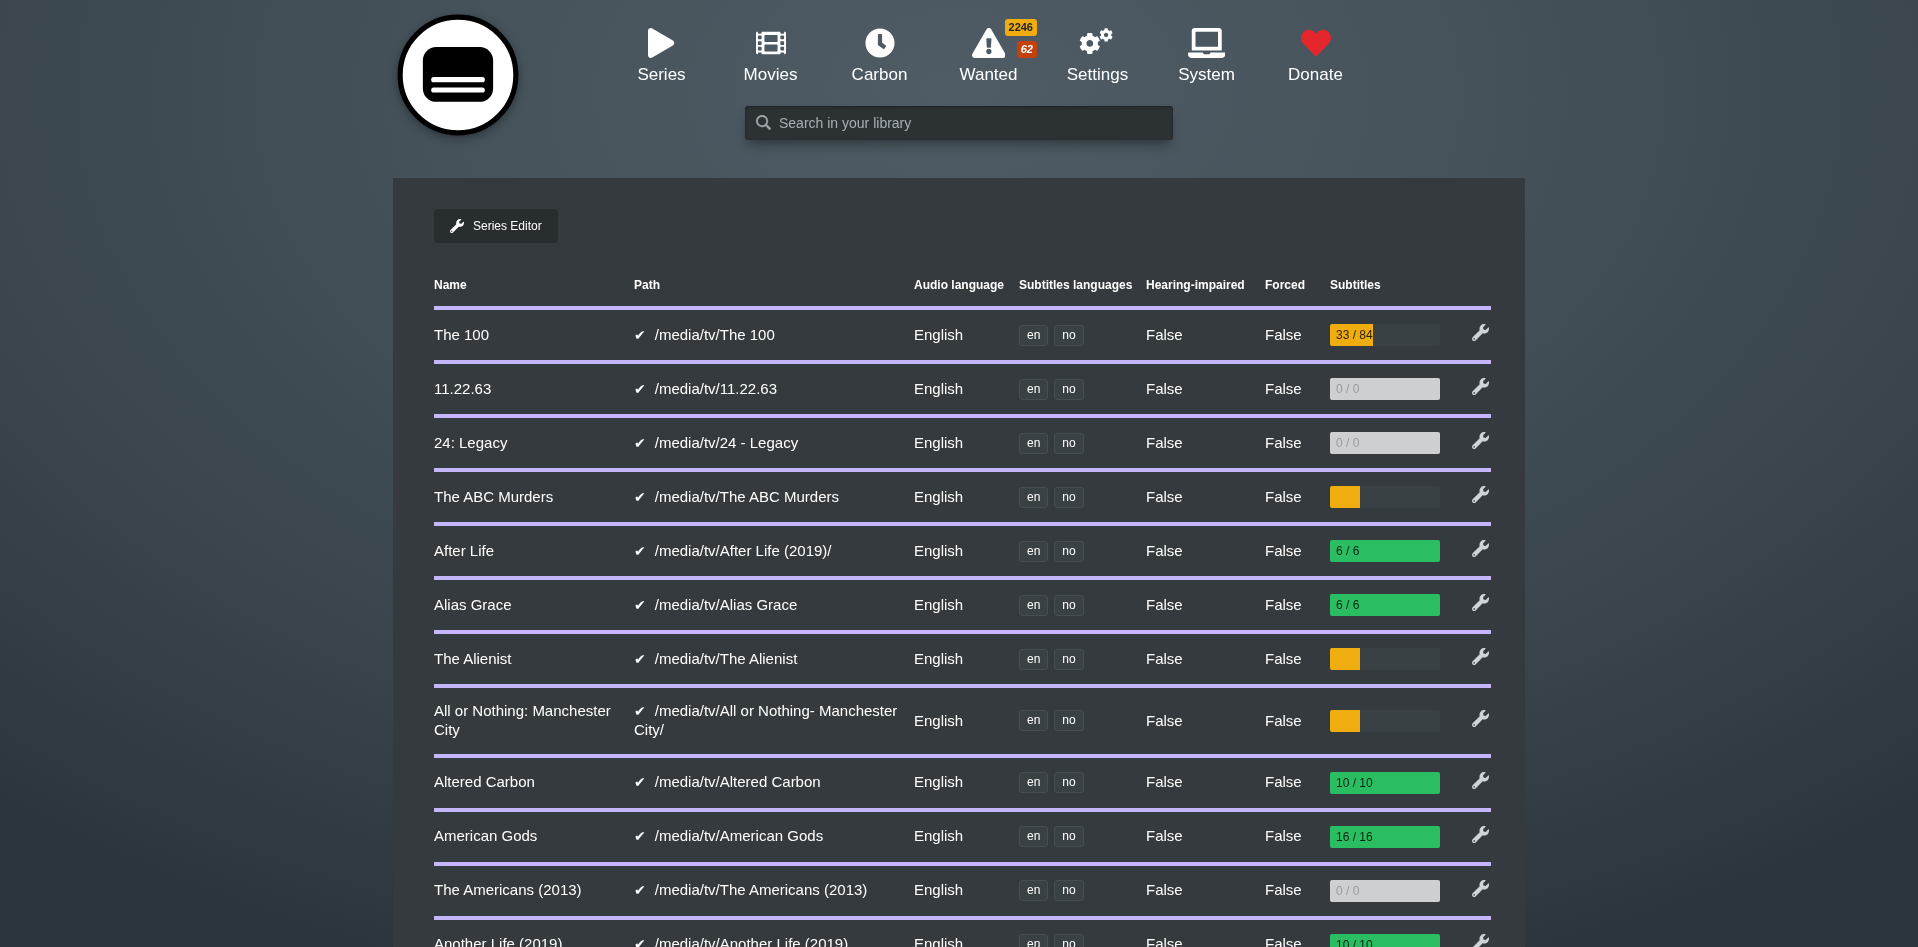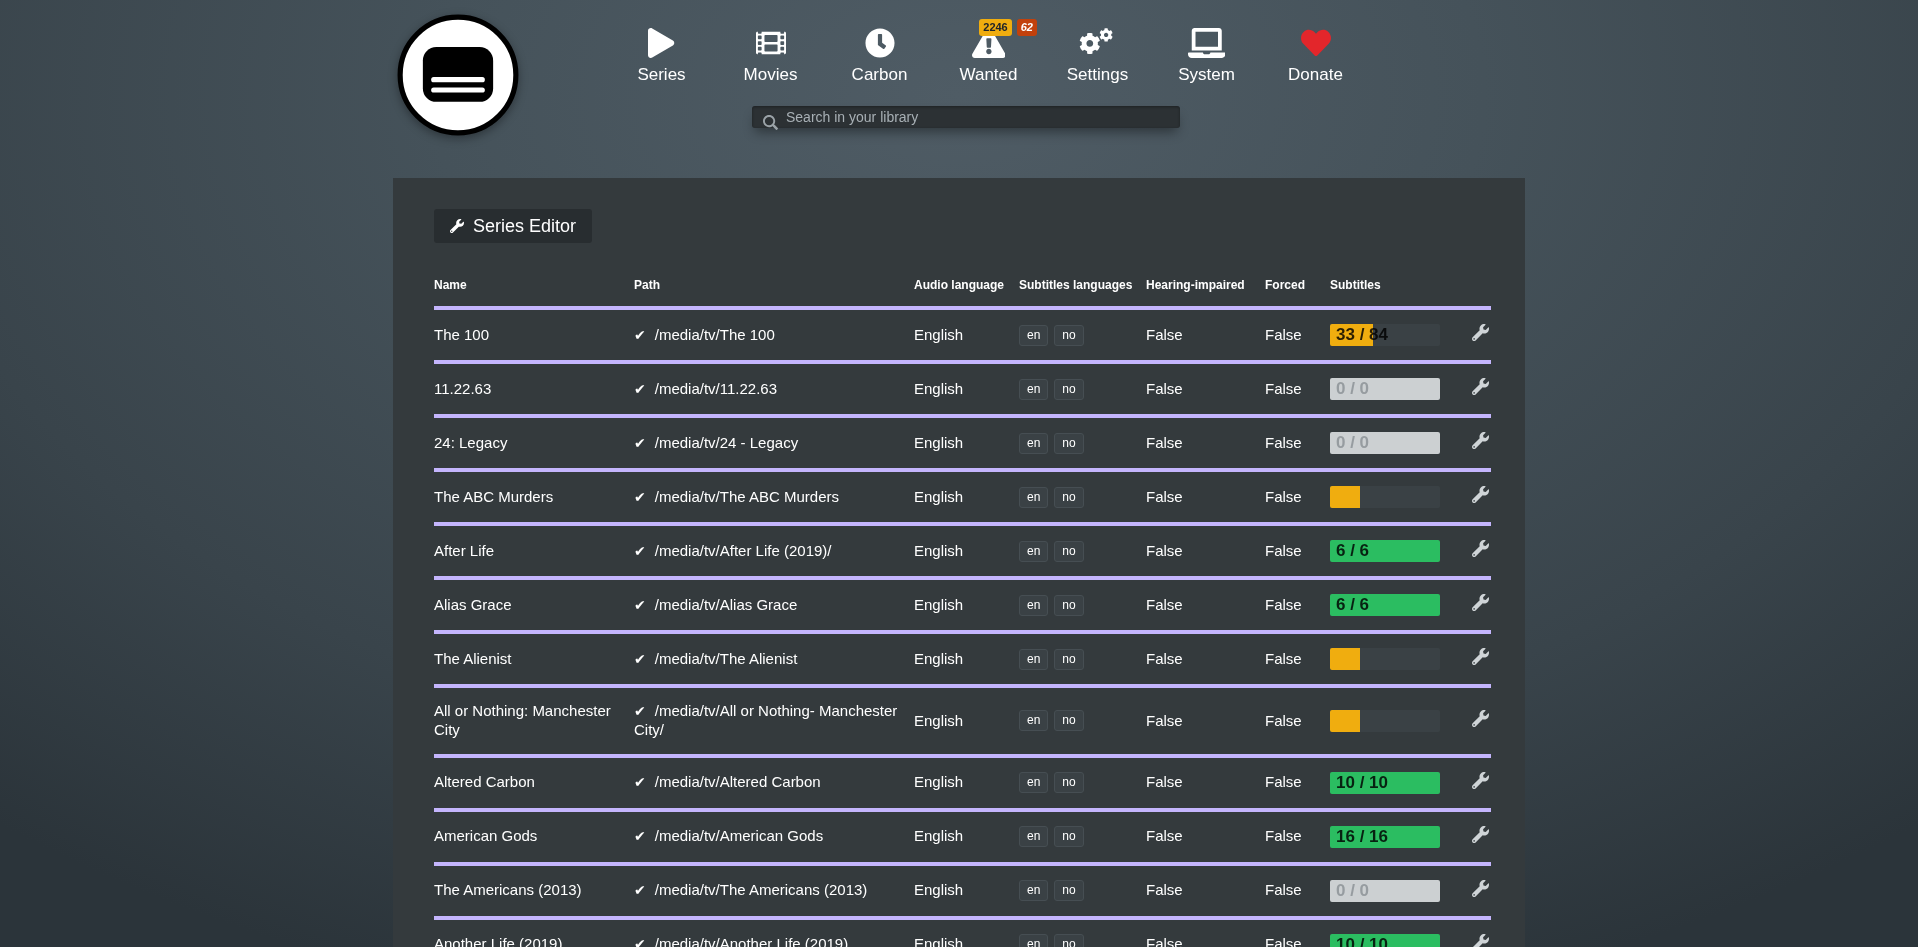--- a/index.html
+++ b/index.html
@@ -13,54 +13,54 @@
   .header { position:relative; height:178px; }
   .logo { position:absolute; left:396px; top:13px; width:124px; height:124px; cursor:pointer; }
   .logo svg { width:100%; height:100%; filter:drop-shadow(0 3px 5px rgba(0,0,0,.35)); }
 
   .nav { position:absolute; left:607px; top:26px; display:flex; }
   .nav-item { position:relative; width:109px; display:flex; flex-direction:column; align-items:center; gap:7px; text-decoration:none; color:#fff; cursor:pointer; }
   .nav-icon { height:32px; display:flex; align-items:flex-end; }
   .nav-icon svg { height:30px; width:auto; fill:#ffffff; }
   .nav-item.donate .nav-icon svg { fill:#e3262b; }
   .nav-label { font-size:17px; }
-  .nav-badges { position:absolute; top:-7px; right:6px; display:flex; flex-direction:row; align-items:flex-end; gap:5px; }
+  .nav-badges { position:absolute; top:-7px; right:6px; display:flex; flex-direction:column; align-items:flex-end; gap:5px; }
   .badge { font-size:11px; font-weight:700; padding:2px 4px; border-radius:3px; line-height:1.2; }
   .badge.yellow { background:#f0ad0f; color:#212529; }
   .badge.green  { background:#c2410c; color:#ffffff;font-style:italic; }
 
-  .search-wrap { position:absolute; left:745px; top:106px; width:428px; height:22px;margin-left:7px; }
+  .search-wrap { position:absolute; left:745px; top:106px; width:428px; height:34px; }
   .search-wrap .search-glyph { position:absolute; left:11px; top:9px; width:15px; height:15px; fill:#9aa2a7; }
   .search-input { width:100%; height:100%; background:#2c3134; border:0; border-radius:3px; color:#e8ecee; font-size:14px; padding:0 10px 0 34px; font-family:inherit;
     box-shadow: inset 0 1px 3px rgba(0,0,0,.35), 0 7px 12px -3px rgba(0,0,0,.4); }
   .search-input::placeholder { color:#a8b0b5; }
 
   .panel { width:1132px; margin:0 auto; background:#343a3d; min-height:940px; padding:31px 41px 40px; }
 
-  .series-editor { display:inline-flex; align-items:center; gap:9px; background:#282d30; border:0; border-radius:3px; color:#fff; font-size:18px; padding:0 16px; height:34px; cursor:pointer; font-family:inherit; }
+  .series-editor { display:inline-flex; align-items:center; gap:9px; background:#282d30; border:0; border-radius:3px; color:#fff; font-size:12px; padding:0 16px; height:34px; cursor:pointer; font-family:inherit; }
   .series-editor svg { width:14px; height:14px; fill:#fff; }
 
   table { border-collapse:collapse; width:100%; margin-top:28px; table-layout:fixed; }
   th { text-align:left; font-size:12px; font-weight:700; vertical-align:middle; padding:8px 10px 14px 0; line-height:1.1; }
   td { font-size:15px; vertical-align:middle; padding:14px 10px 14px 0; line-height:1.25; }
   tbody tr { border-top:4px solid #c4b5fd; }
 
   col.c-name{width:200px} col.c-path{width:280px} col.c-audio{width:105px} col.c-langs{width:127px}
   col.c-hi{width:119px} col.c-forced{width:65px} col.c-prog{width:127px} col.c-actions{width:34px}
   td.c-actions { text-align:right; padding-right:2px; }
 
   .check { color:#fff; margin-right:9px; font-size:14px; }
   .lang-badge { display:inline-block; background:#3a4145; border:1px solid #464e53; border-radius:3px; padding:2px 7px; font-size:12px; margin-right:6px; color:#fff; }
 
   .progress { position:relative; width:110px; height:22px; background:#3a4145; border-radius:2px; overflow:hidden; }
   .progress .fill { height:100%; }
   .progress.partial  .fill { background:#f0ad0f; }
   .progress.complete .fill { background:#2bbd61; }
   .progress.empty { background:#ccd0d2; }
-  .plabel { position:absolute; left:6px; top:0; line-height:22px; font-size:17px; font-weight:700; color:rgba(0,0,0,.82); white-space:nowrap; }
+  .plabel { position:absolute; left:6px; top:0; line-height:22px; font-size:12px; font-weight:400; color:rgba(0,0,0,.82); white-space:nowrap; }
   .progress.empty .plabel { color:#969ca0; }
 
   .row-wrench { cursor:pointer; display:inline-block; }
   .row-wrench svg { width:17px; height:17px; fill:#cfd4d7; }
 </style>
 </head>
 <body>
 
 <div class="page">
 

